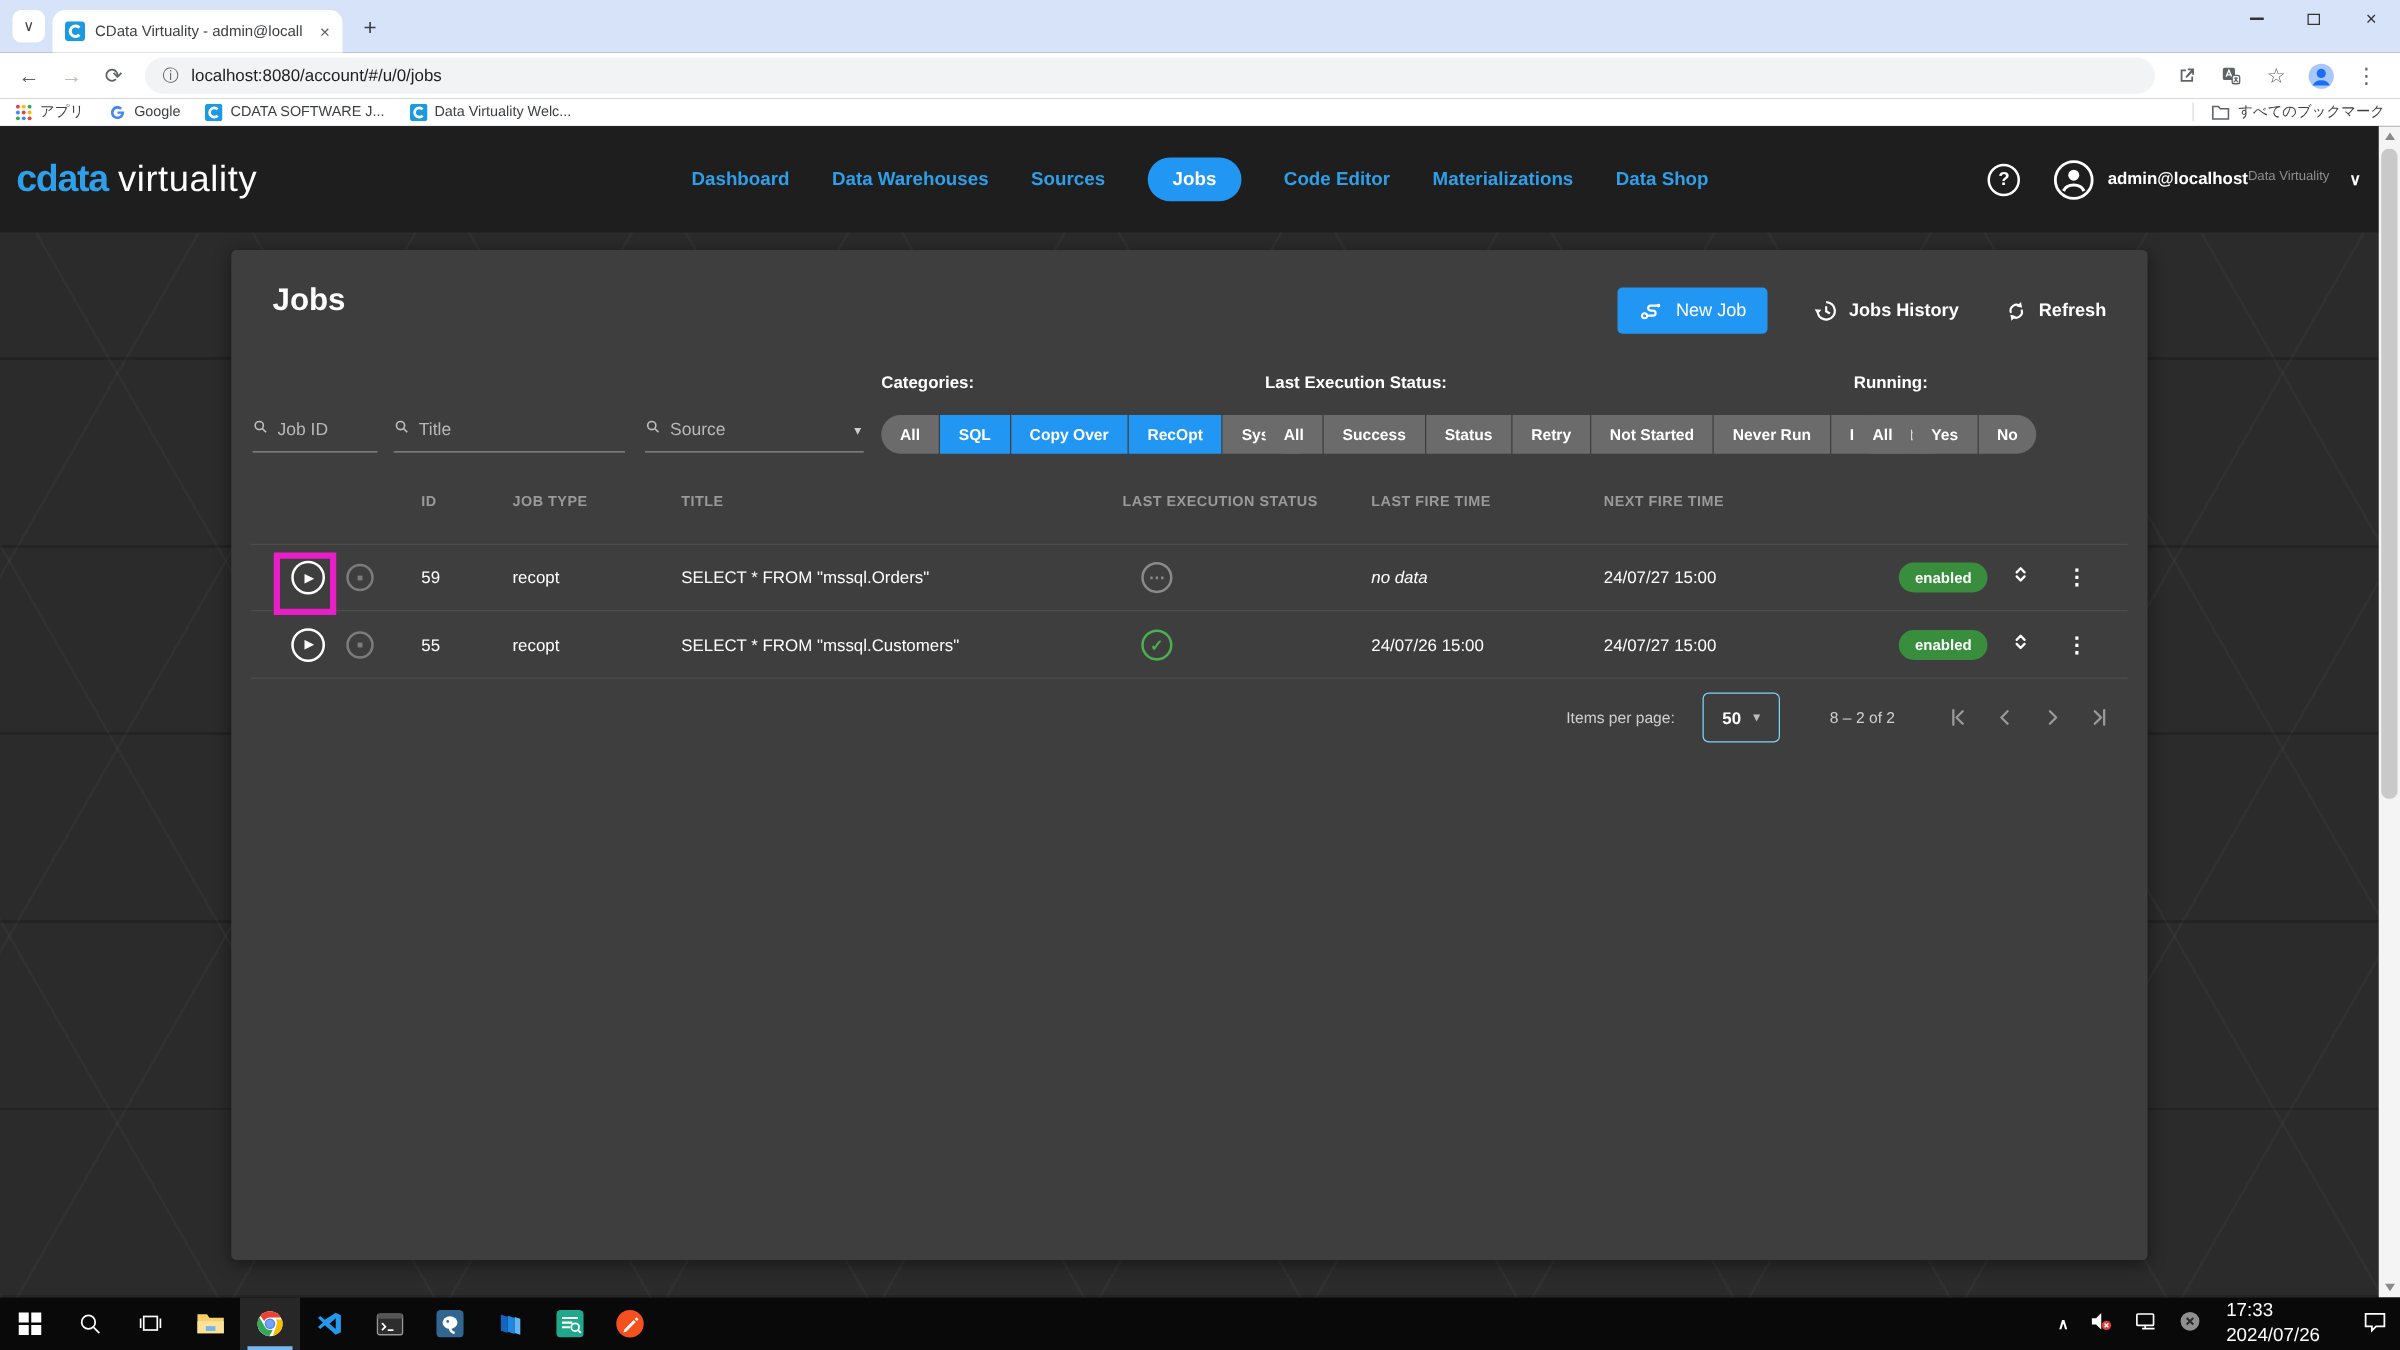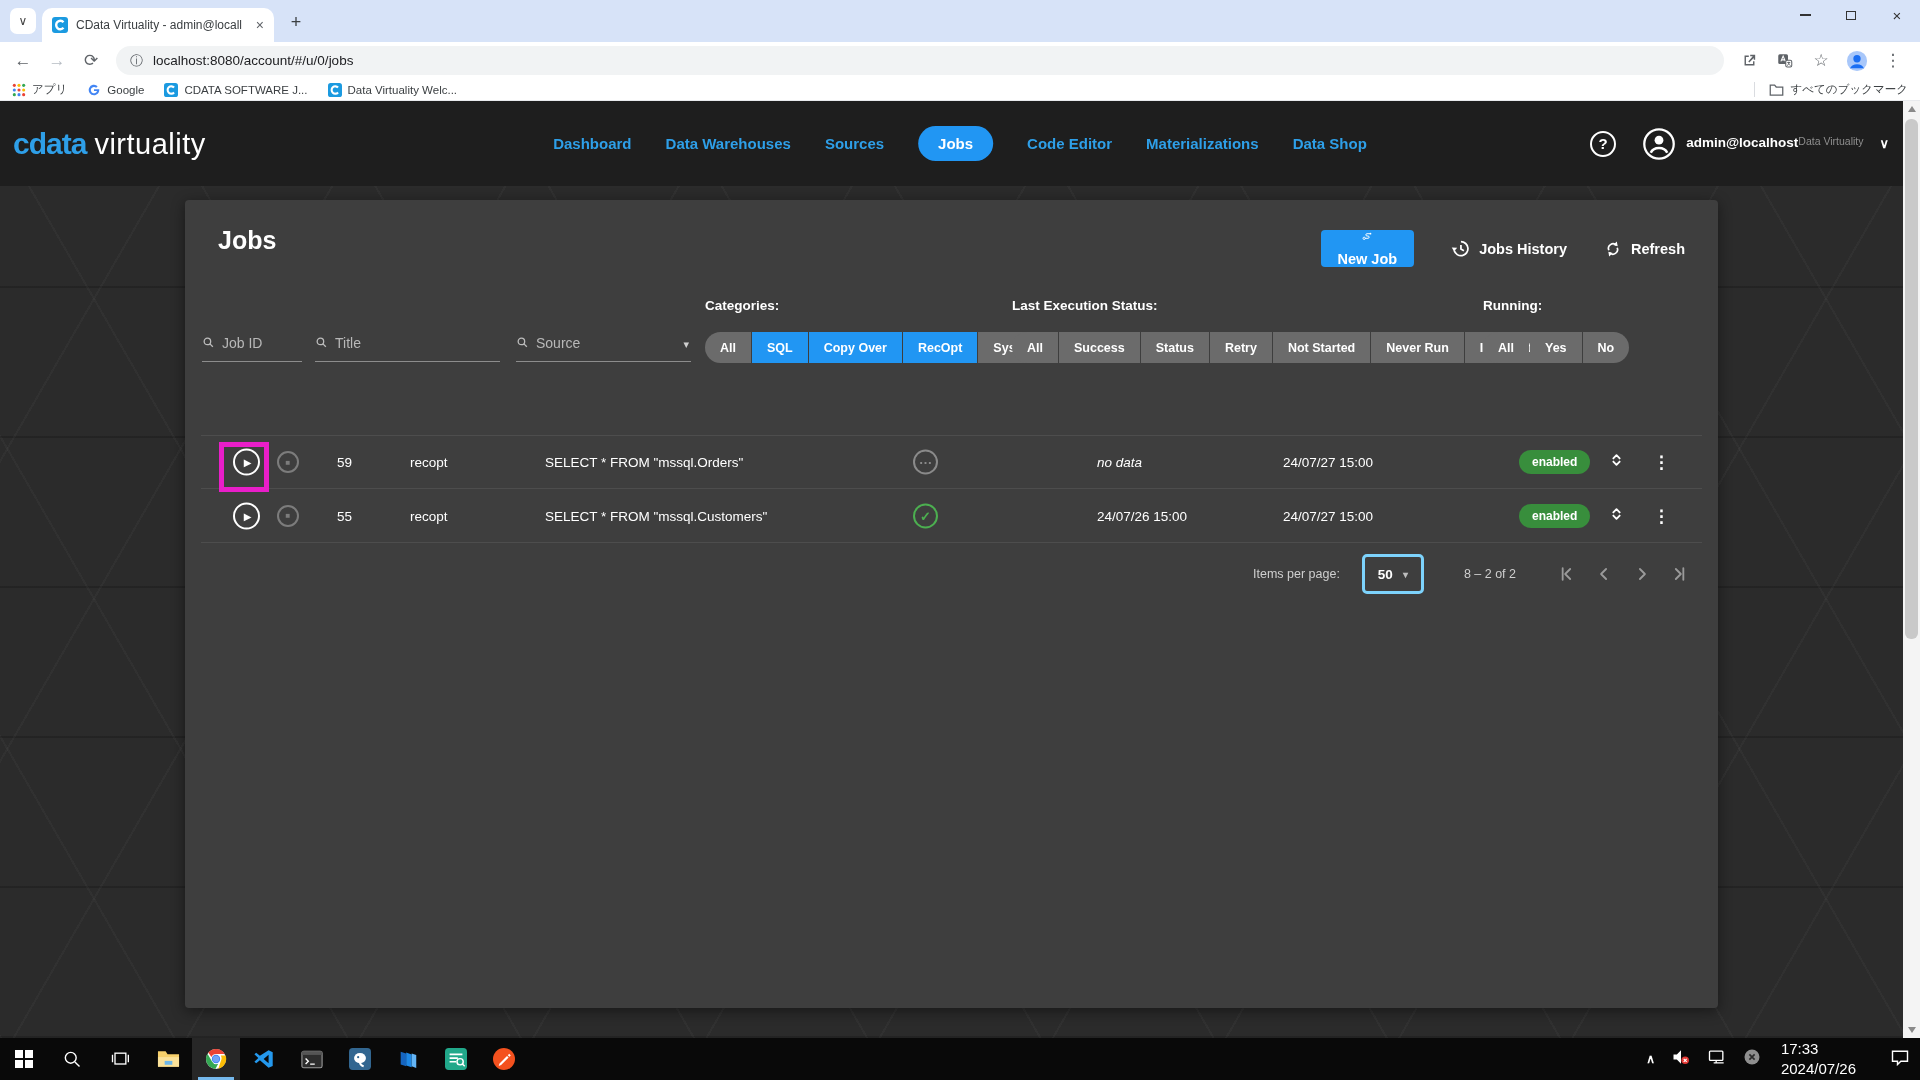--- a/index.html
+++ b/index.html
@@ -58,21 +58,21 @@
   .sb-arrow { position:absolute; left:0; width:17px; height:16px; display:flex; align-items:center; justify-content:center; }
   .sb-up { top:0; } .sb-down { bottom:0; }
   .tri-up { width:0; height:0; border-left:4px solid transparent; border-right:4px solid transparent; border-bottom:6px solid #8a8a8a; }
   .tri-down { width:0; height:0; border-left:4px solid transparent; border-right:4px solid transparent; border-top:6px solid #8a8a8a; }
   .sb-thumb { position:absolute; left:2px; top:18px; width:13px; height:520px; background:#c9c9c9; border-radius:6px; }
 
   
   .card { position:absolute; left:185px; top:99px; width:1533px; height:808px; background:#3e3e3e; border-radius:4px; box-shadow:0 3px 14px rgba(0,0,0,0.45); }
   .page-title { position:absolute; left:33px; top:26px; color:#fff; font-size:25px; font-weight:bold; }
   .card-actions { position:absolute; right:33px; top:30px; display:flex; align-items:center; gap:36px; }
-  .btn-primary { background:#2196f3; color:#fff; height:37px; border-radius:4px; display:inline-flex; align-items:center; gap:9px; padding:0 17px; font-size:14.5px; font-weight:bold; border:none;flex-direction:column; }
+  .btn-primary { background:#2196f3; color:#fff; height:37px; border-radius:4px; display:inline-flex; align-items:center; gap:9px; padding:0 17px; font-size:14.5px; font-weight:normal; border:none; }
   .btn-ghost { color:#fff; font-size:14.5px; font-weight:bold; display:inline-flex; align-items:center; gap:8px; background:none; border:none; }
 
   .flabel { position:absolute; color:#fff; font-size:13.5px; font-weight:bold; top:98px; }
   .lbl-categories { left:520px; } .lbl-status { left:827px; } .lbl-running { left:1298px; }
 
   .uinput-wrap { position:absolute; top:126px; height:36px; }
   .uinput-wrap .mag { position:absolute; left:0; top:9px; }
   .uinput { width:100%; height:100%; background:transparent; border:none; border-bottom:1px solid #8d8d8d; color:#ddd; font-size:14px; padding:0 4px 2px 20px; outline:none; }
   .uinput::placeholder { color:#b8b8b8; opacity:1; }
   .wrap-jobid { left:17px; width:100px; }
@@ -105,21 +105,21 @@
   .st-pending { border:2px solid #8a8a8a; color:#8a8a8a; }
   .st-success { border:2px solid #4caf50; color:#4caf50; }
   .state-chip { position:absolute; left:1318px; top:50%; transform:translateY(-50%); background:#388e3c; color:#fff; font-size:12px; font-weight:bold; padding:5px 13px; border-radius:13px; }
   .unfold { position:absolute; left:1406px; top:50%; transform:translateY(-50%); }
   .kebab { position:absolute; left:1452px; top:50%; transform:translateY(-50%); color:#fff; font-size:17px; font-weight:bold; }
   .hl-box { position:absolute; left:18px; top:6px; width:50px; height:50px; border:5px solid #e91ec9; z-index:3; }
 
   
   .pagination { position:absolute; top:352px; right:28px; height:44px; display:flex; align-items:center; gap:22px; }
   .pg-label { color:#cfcfcf; font-size:12.5px; }
-  .pg-select { width:62px; height:40px; border:3px solid #7dd3fc; border-radius:5px; display:flex; align-items:center; justify-content:center; gap:10px; color:#fff; font-size:13.5px; font-weight:bold; }
+  .pg-select { width:62px; height:40px; border:1px solid #7dd3fc; border-radius:5px; display:flex; align-items:center; justify-content:center; gap:10px; color:#fff; font-size:13.5px; font-weight:bold; }
   .pg-select .arr { color:#bdbdbd; font-size:10px; }
   .pg-range { color:#cfcfcf; font-size:12.5px; margin:0 18px; }
   .pg-btns { display:flex; align-items:center; gap:18px; }
   .pg-btn { display:flex; align-items:center; justify-content:center; }
 
   
   .taskbar { position:absolute; left:0; right:0; bottom:0; height:42px; background:#090909; display:flex; align-items:stretch; }
   .tb-slot { width:48px; display:flex; align-items:center; justify-content:center; position:relative; }
   .tb-slot.active { background:#272727; }
   .tb-slot.active::after { content:""; position:absolute; left:6px; right:6px; bottom:0; height:3px; background:#76b9ed; }
@@ -352,20 +352,28 @@
         <span class="chip">Not Started</span>
         <span class="chip">Never Run</span>
         <span class="chip">Interrupted</span>
       </div>
       <div class="chipgroup grp-running">
         <span class="chip">All</span>
         <span class="chip">Yes</span>
         <span class="chip">No</span>
       </div>
 
+      <div class="thead">
+        <span class="th th-id">ID</span>
+        <span class="th th-type">JOB TYPE</span>
+        <span class="th th-title">TITLE</span>
+        <span class="th th-les">LAST EXECUTION STATUS</span>
+        <span class="th th-lft">LAST FIRE TIME</span>
+        <span class="th th-nft">NEXT FIRE TIME</span>
+      </div>
 
       <div class="trow row-0">
         <span class="hl-box"></span>
         <span class="playbtn">
             <span>▶</span>
           </span>
         <span class="stopbtn">
             <span>■</span>
           </span>
         <span class="cell c-id">59</span>

